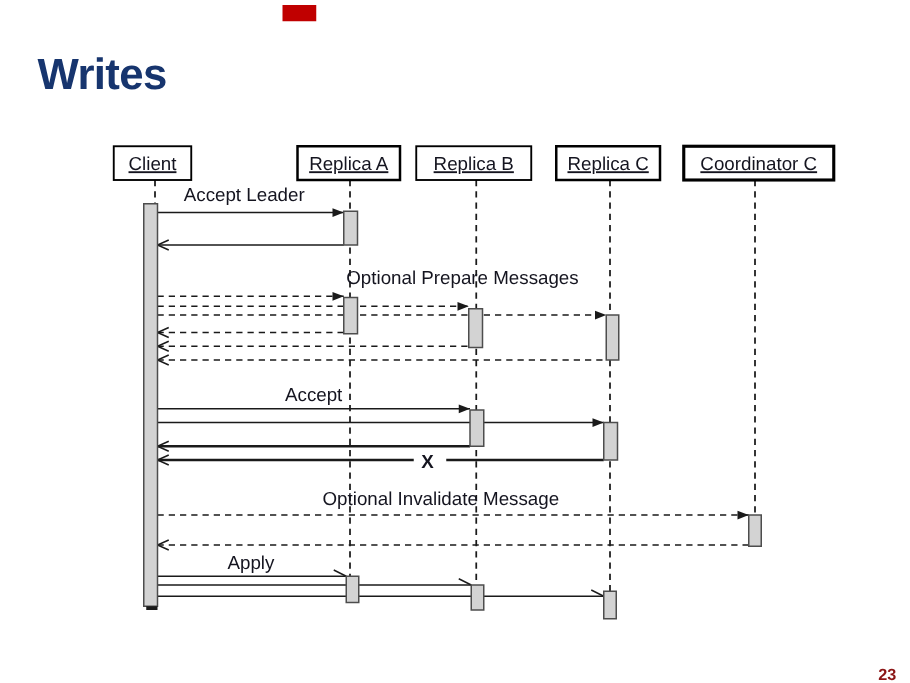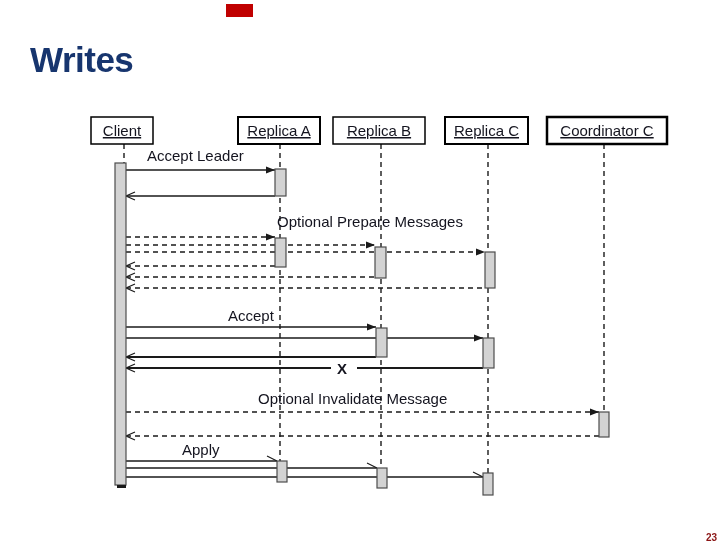--- a/index.html
+++ b/index.html
@@ -18,21 +18,21 @@
     position:absolute;
     left:30px;top:40px;
     font-size:35px;
     font-weight:700;
     letter-spacing:-0.5px;
     text-align:center;
   }
   .page-number{
     position:absolute;
     right:11px;top:532px;
-    font-size:10px;
+    font-size:13px;
     font-weight:700;
   }
   svg.diagram{
     position:absolute;left:0;top:0;width:728px;height:546px;
   }
 </style>
 </head>
 <body>
 
 <div class="slide">

